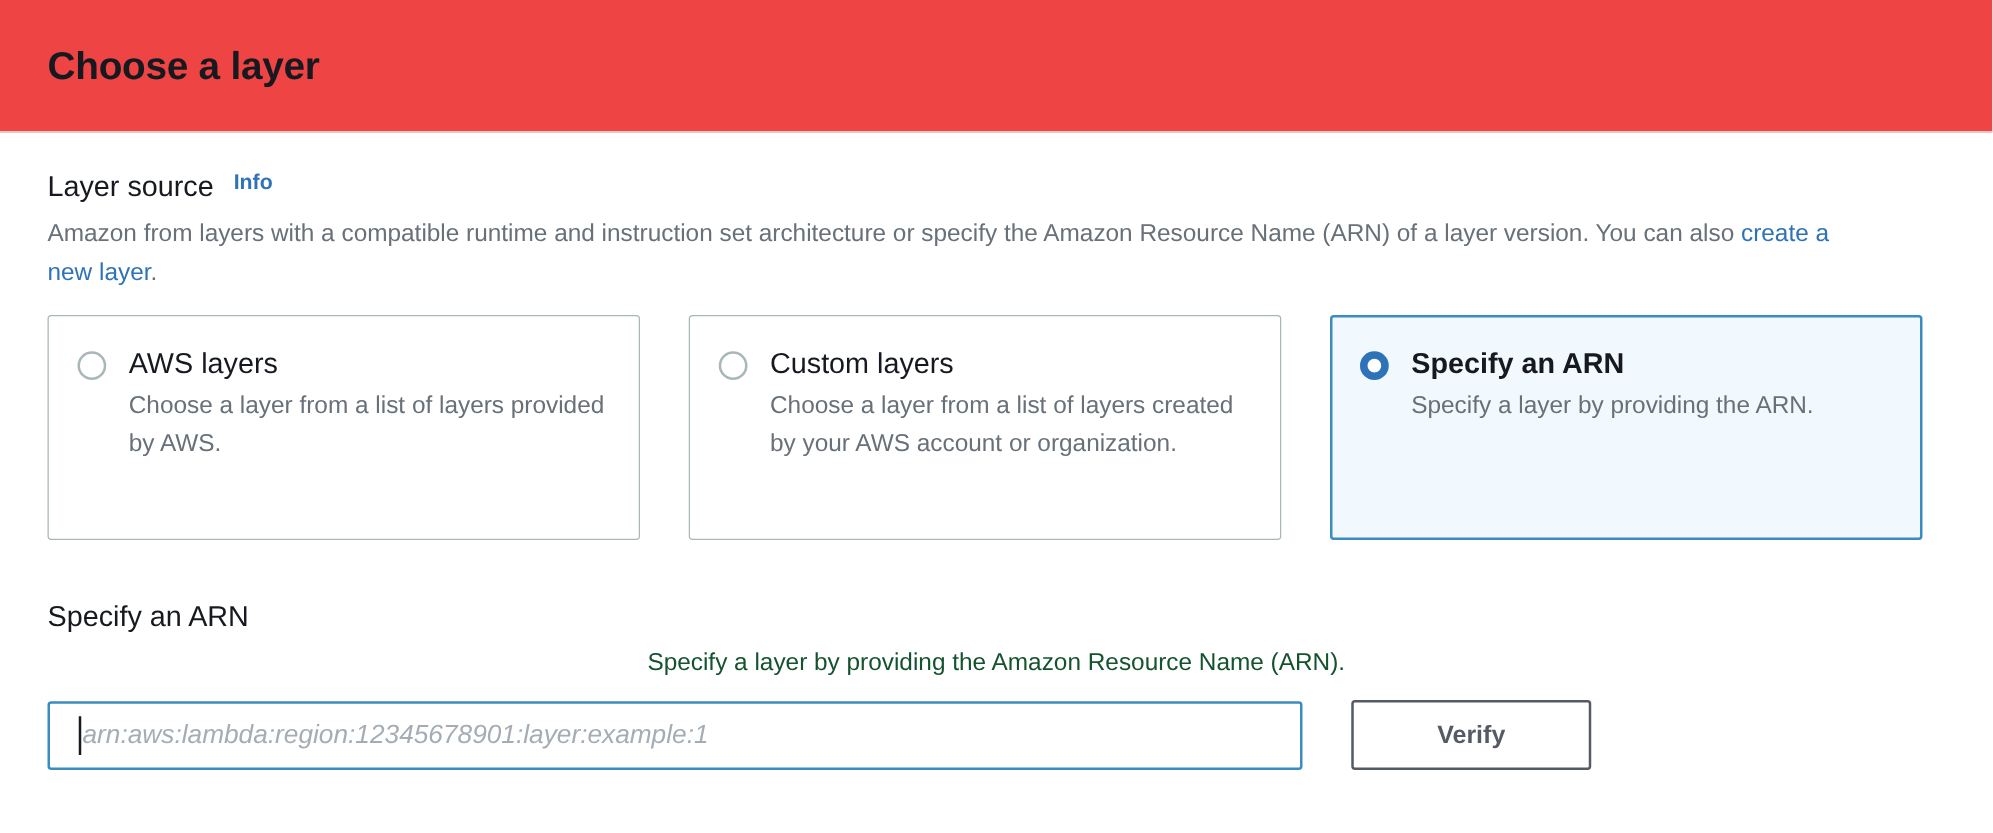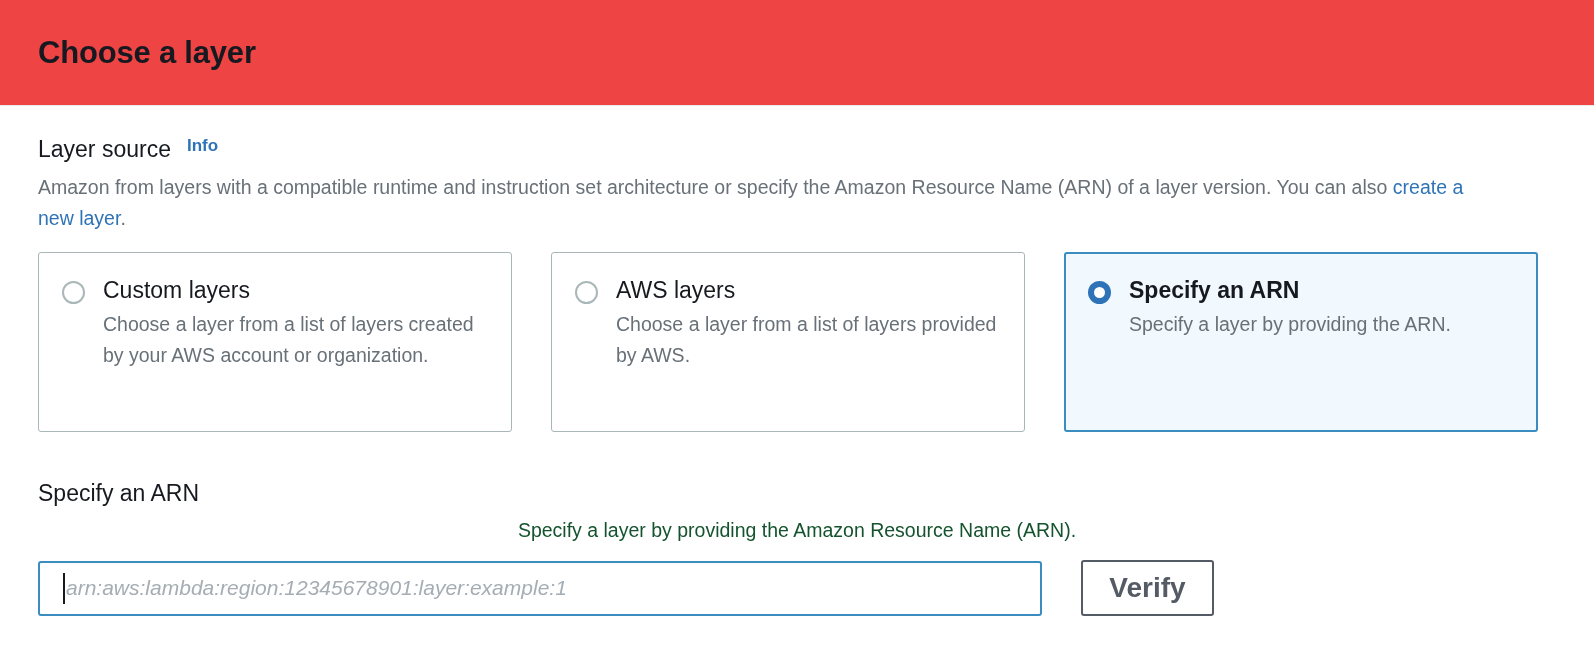--- a/index.html
+++ b/index.html
@@ -170,27 +170,27 @@
   .text-caret {
     position: absolute;
     left: 25px;
     top: 12px;
     width: 2px;
     height: 31px;
     background: #16191f;
   }
 
   .verify-button {
-    width: 133px;
+    width: 192px;
     height: 56px;
     border: 2px solid #545b64;
     border-radius: 3px;
     background: #ffffff;
     font-family: "Liberation Sans", sans-serif;
-    font-size: 28px;
+    font-size: 20px;
     font-weight: bold;
     color: #545b64;
     cursor: pointer;
   }
 </style>
 </head>
 <body>
 
 <div class="page">
 
@@ -203,37 +203,37 @@
     <div class="field-label-row">
       <span class="field-label">Layer source</span>
       <a class="info-link">Info</a>
     </div>
 
     <div class="field-desc">
       <span>Amazon from layers with a compatible runtime and instruction set architecture or specify the Amazon Resource Name (ARN) of a layer version. You can also </span><a class="inline-link">create a new layer</a><span>.</span>
     </div>
 
     <div class="tile-group">
+
+      <div class="tile">
+        <span class="radio-outer"></span>
+        <div class="tile-text">
+          <div class="tile-title">AWS layers</div>
+          <div class="tile-desc">Choose a layer from a list of layers provided by AWS.</div>
+        </div>
+      </div>
 
       <div class="tile">
         <span class="radio-outer"></span>
         <div class="tile-text">
           <div class="tile-title">Custom layers</div>
           <div class="tile-desc">Choose a layer from a list of layers created by your AWS account or organization.</div>
         </div>
       </div>
 
-      <div class="tile">
-        <span class="radio-outer"></span>
-        <div class="tile-text">
-          <div class="tile-title">AWS layers</div>
-          <div class="tile-desc">Choose a layer from a list of layers provided by AWS.</div>
-        </div>
-      </div>
-
       <div class="tile selected">
         <span class="radio-outer"></span>
         <div class="tile-text">
           <div class="tile-title">Specify an ARN</div>
           <div class="tile-desc">Specify a layer by providing the ARN.</div>
         </div>
       </div>
 
     </div>
 

